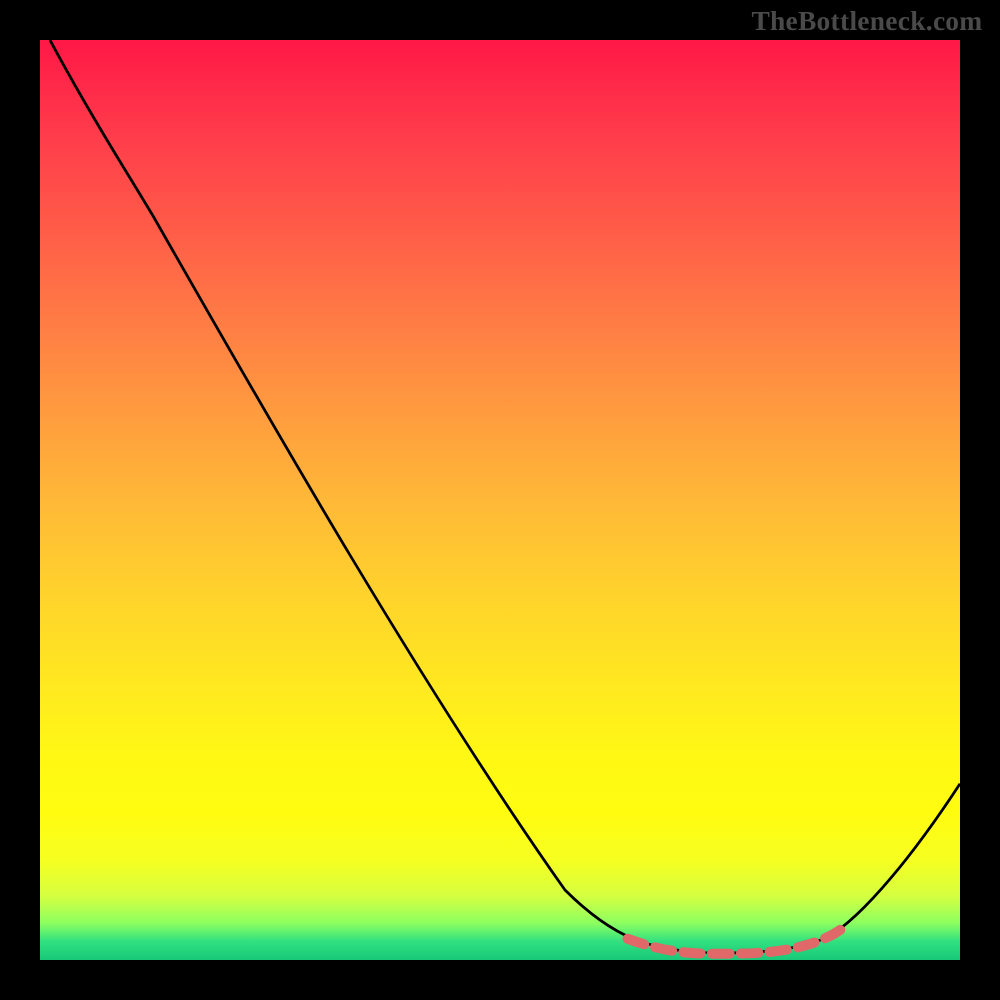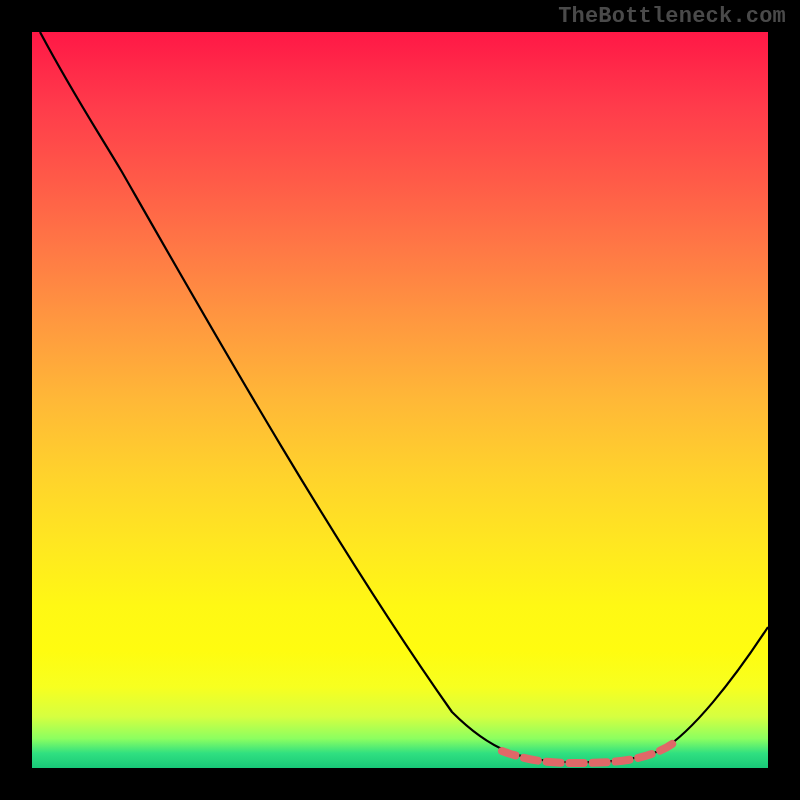--- a/index.html
+++ b/index.html
@@ -7,21 +7,21 @@
   .frame {
     width: 800px;
     height: 800px;
     background: #000;
     position: relative;
   }
   .watermark {
     position: absolute;
     top: 4px;
     right: 14px;
-    font-family: Liberation Mono, monospace;
+    font-family: Liberation Serif, serif;
     font-size: 22px;
     font-weight: bold;
     color: #4a4a4a;
     letter-spacing: 0.2px;
     z-index: 10;
   }
   .plot {
     position: absolute;
     left: 32px;
     top: 32px;

